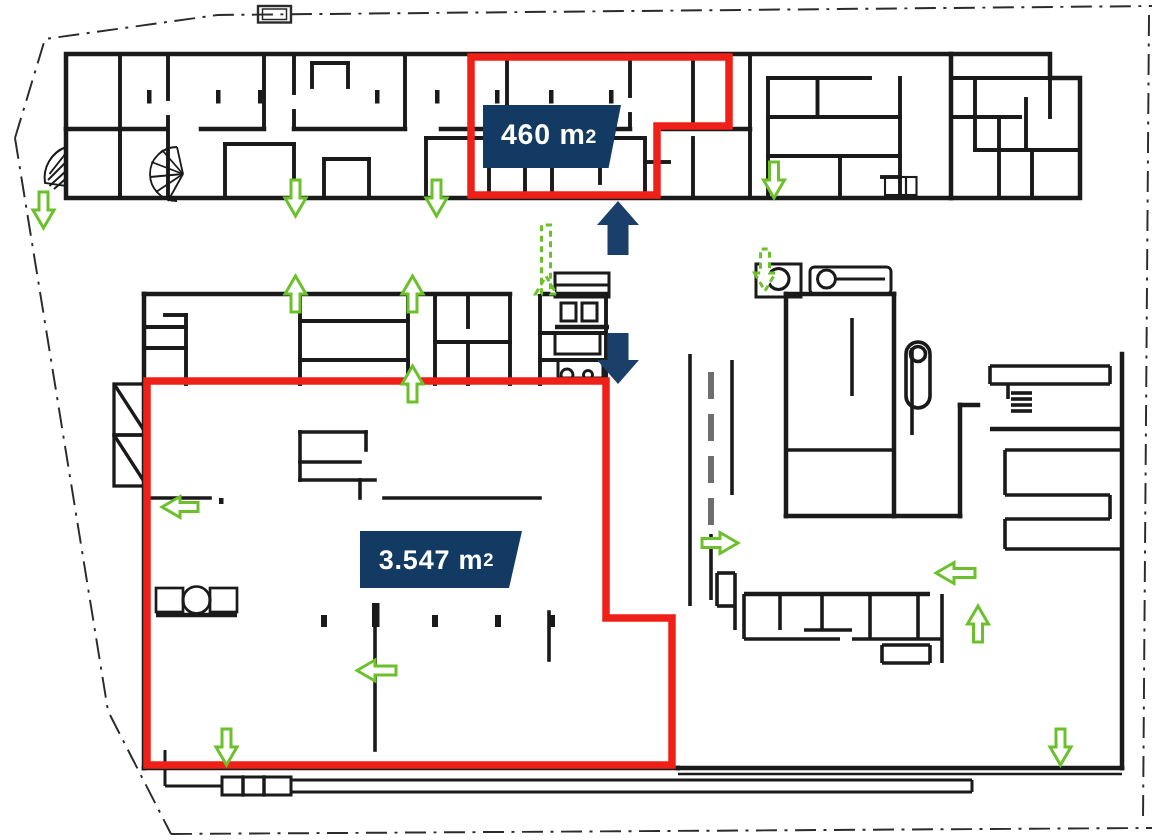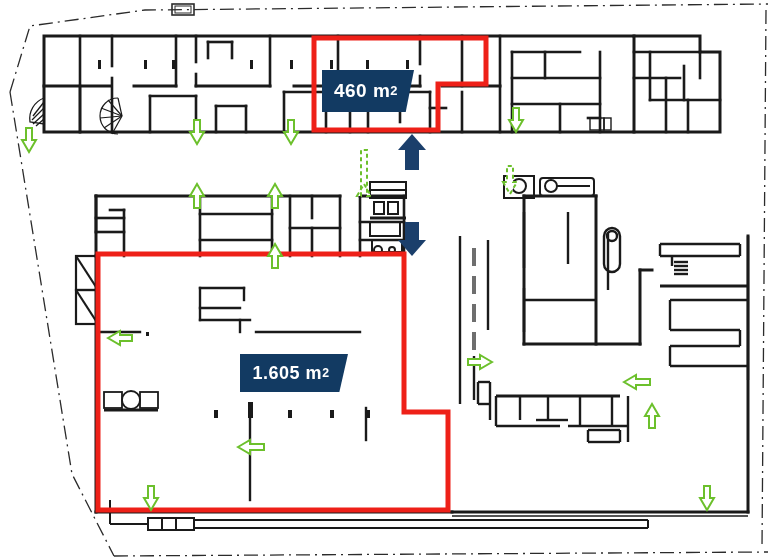--- a/index.html
+++ b/index.html
@@ -395,17 +395,17 @@
     </g>
 
   </svg>
 
   <div class="area-badge" id="badge-460">
     <span>460 m</span>
       <span class="sup">2</span>
   </div>
 
   <div class="area-badge" id="badge-3000">
-    <span>1.605 m</span>
+    <span>3.547 m</span>
       <span class="sup">2</span>
   </div>
 
 </div>
 
 </body></html>

